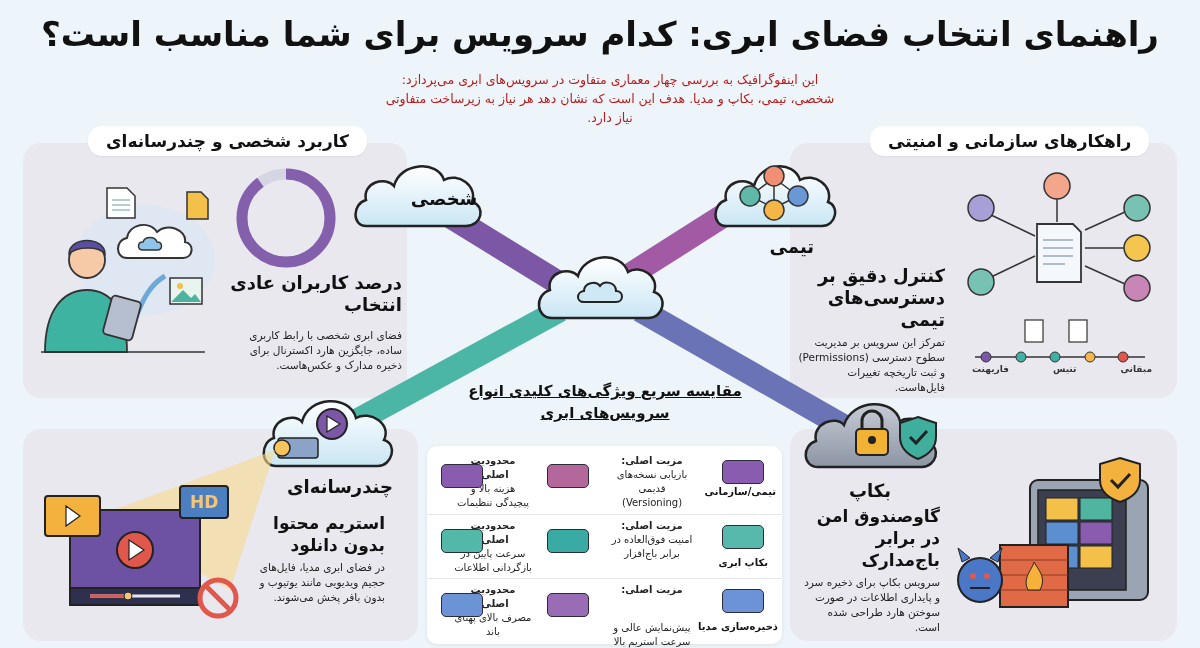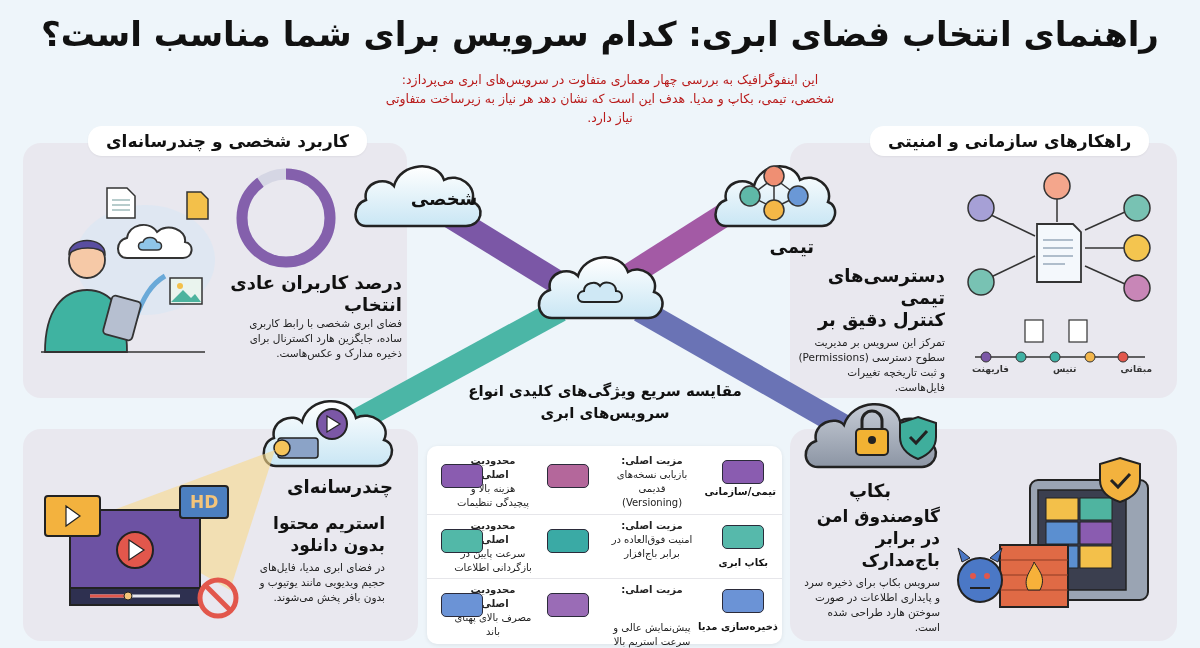--- a/index.html
+++ b/index.html
@@ -40,21 +40,21 @@
   .crow { position: absolute; left: 0; width: 355px; height: 62px; }
   .crow + .crow { border-top: 1px solid #e6e6ea; }
   .swatch {
     position: absolute; width: 42px; height: 24px; border-radius: 5px;
     border: 1.5px solid #2b2b3a;
   }
   .cname { position: absolute; font-size: 10px; font-weight: bold; white-space: nowrap; }
   .ctext { position: absolute; font-size: 10px; line-height: 14px; text-align: center; font-weight: bold; color: #222; }
   .compare-title {
     position: absolute; left: 440px; top: 380px; width: 330px; text-align: center;
-    font-size: 15px; font-weight: bold; line-height: 22px;
+    font-size: 15px; font-weight: bold; line-height: 22px; text-decoration: underline;
   }
 </style>
 </head>
 <body>
 
 <div class="title">راهنمای انتخاب فضای ابری: کدام سرویس برای شما مناسب است؟</div>
 <div class="subtitle">این اینفوگرافیک به بررسی چهار معماری متفاوت در سرویس‌های ابری می‌پردازد: شخصی، تیمی، بکاپ و مدیا. هدف این است که نشان دهد هر نیاز به زیرساخت متفاوتی نیاز دارد.</div>
 
 <div class="panel" style="left:23px; top:143px; width:384px; height:255px;"></div>
 <div class="panel" style="left:23px; top:429px; width:395px; height:212px;"></div>
@@ -179,26 +179,26 @@
 <div class="abs" style="left:234px; top:166px;">
   <svg width="104" height="104" viewBox="0 0 104 104">
     <circle cx="52" cy="52" r="44" fill="none" stroke="#d5d6e4" stroke-width="11"></circle>
     <circle cx="52" cy="52" r="44" fill="none" stroke="#8460ac" stroke-width="11" stroke-dasharray="248.8 276.5" transform="rotate(-90 52 52)"></circle>
   </svg>
 </div>
 
 <div class="abs" style="left:212px; top:272px; width:190px; text-align:right;">
   <div class="h-big">درصد کاربران عادی</div>
   <div class="h-big">انتخاب</div>
-  <div class="body-text" style="margin-top:0; width:180px;">فضای ابری شخصی با رابط کاربری ساده، جایگزین هارد اکسترنال برای ذخیره مدارک و عکس‌هاست.</div>
+  <div class="body-text" style="margin-top:12px; width:180px;">فضای ابری شخصی با رابط کاربری ساده، جایگزین هارد اکسترنال برای ذخیره مدارک و عکس‌هاست.</div>
 </div>
 
 <div class="abs" style="left:795px; top:265px; width:150px; text-align:right;">
+  <div class="h-big">کنترل دقیق بر</div>
   <div class="h-big">دسترسی‌های تیمی</div>
-  <div class="h-big">کنترل دقیق بر</div>
   <div class="body-text" style="margin-top:4px;">تمرکز این سرویس بر مدیریت سطوح دسترسی (Permissions) و ثبت تاریخچه تغییرات فایل‌هاست.</div>
 </div>
 
 <div class="abs" style="left:965px; top:170px;">
   <svg width="190" height="200" viewBox="0 0 190 200">
     <g stroke="#333" stroke-width="1.5">
       <line x1="92" y1="28" x2="92" y2="52"></line>
       <line x1="24" y1="44" x2="70" y2="66"></line>
       <line x1="24" y1="108" x2="70" y2="86"></line>
       <line x1="120" y1="60" x2="160" y2="42"></line>

